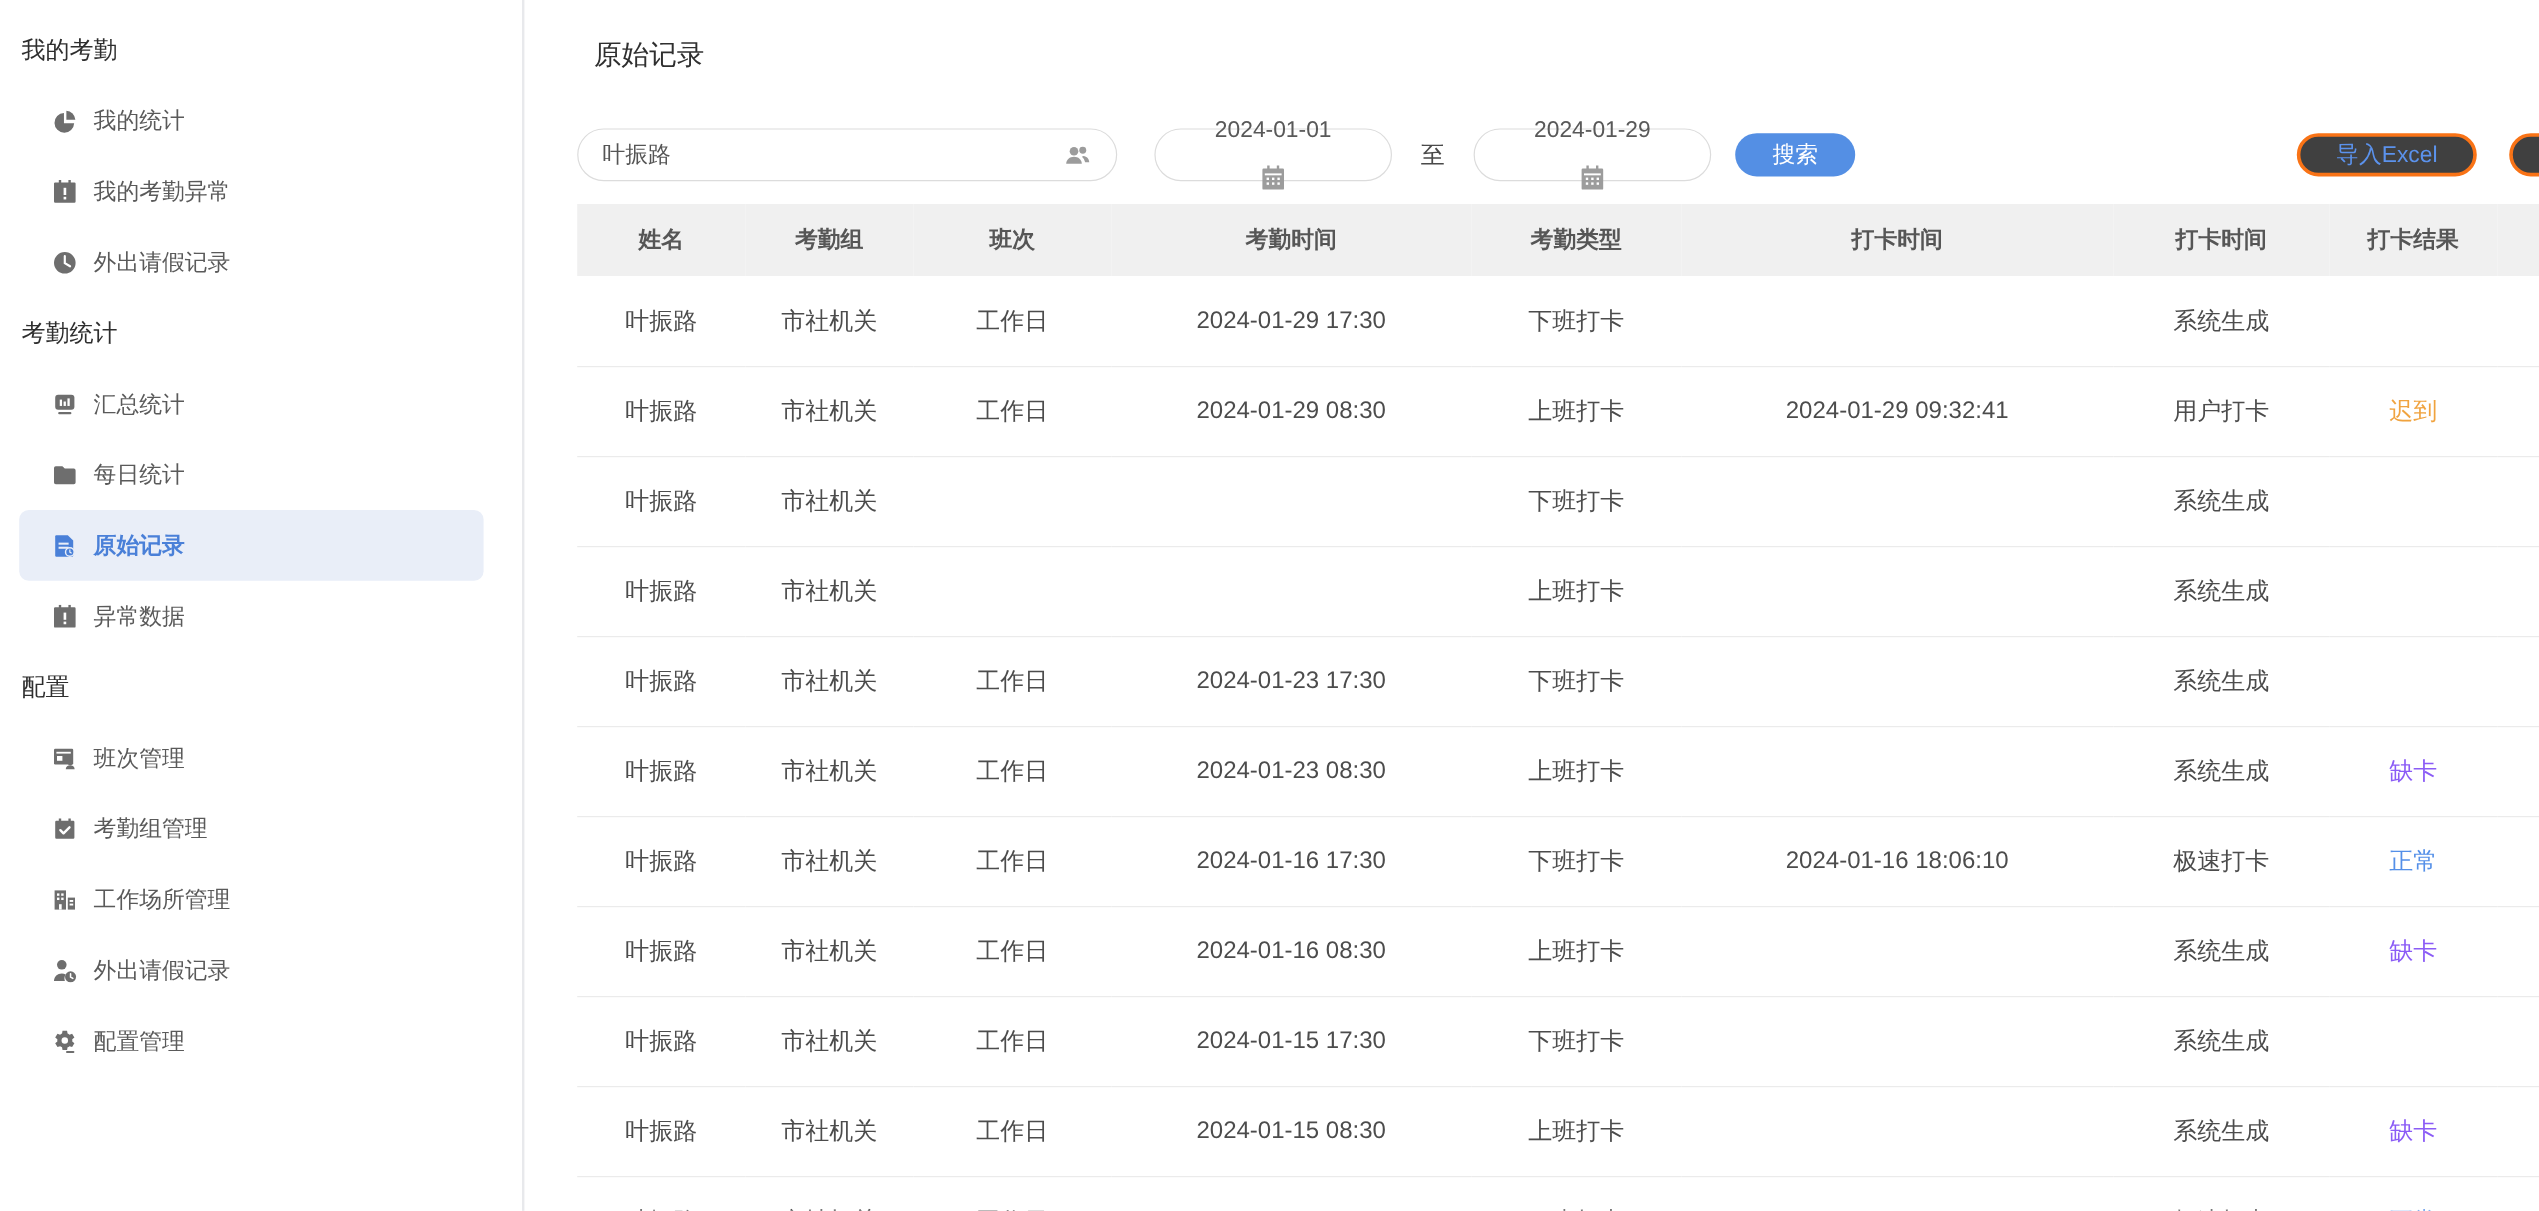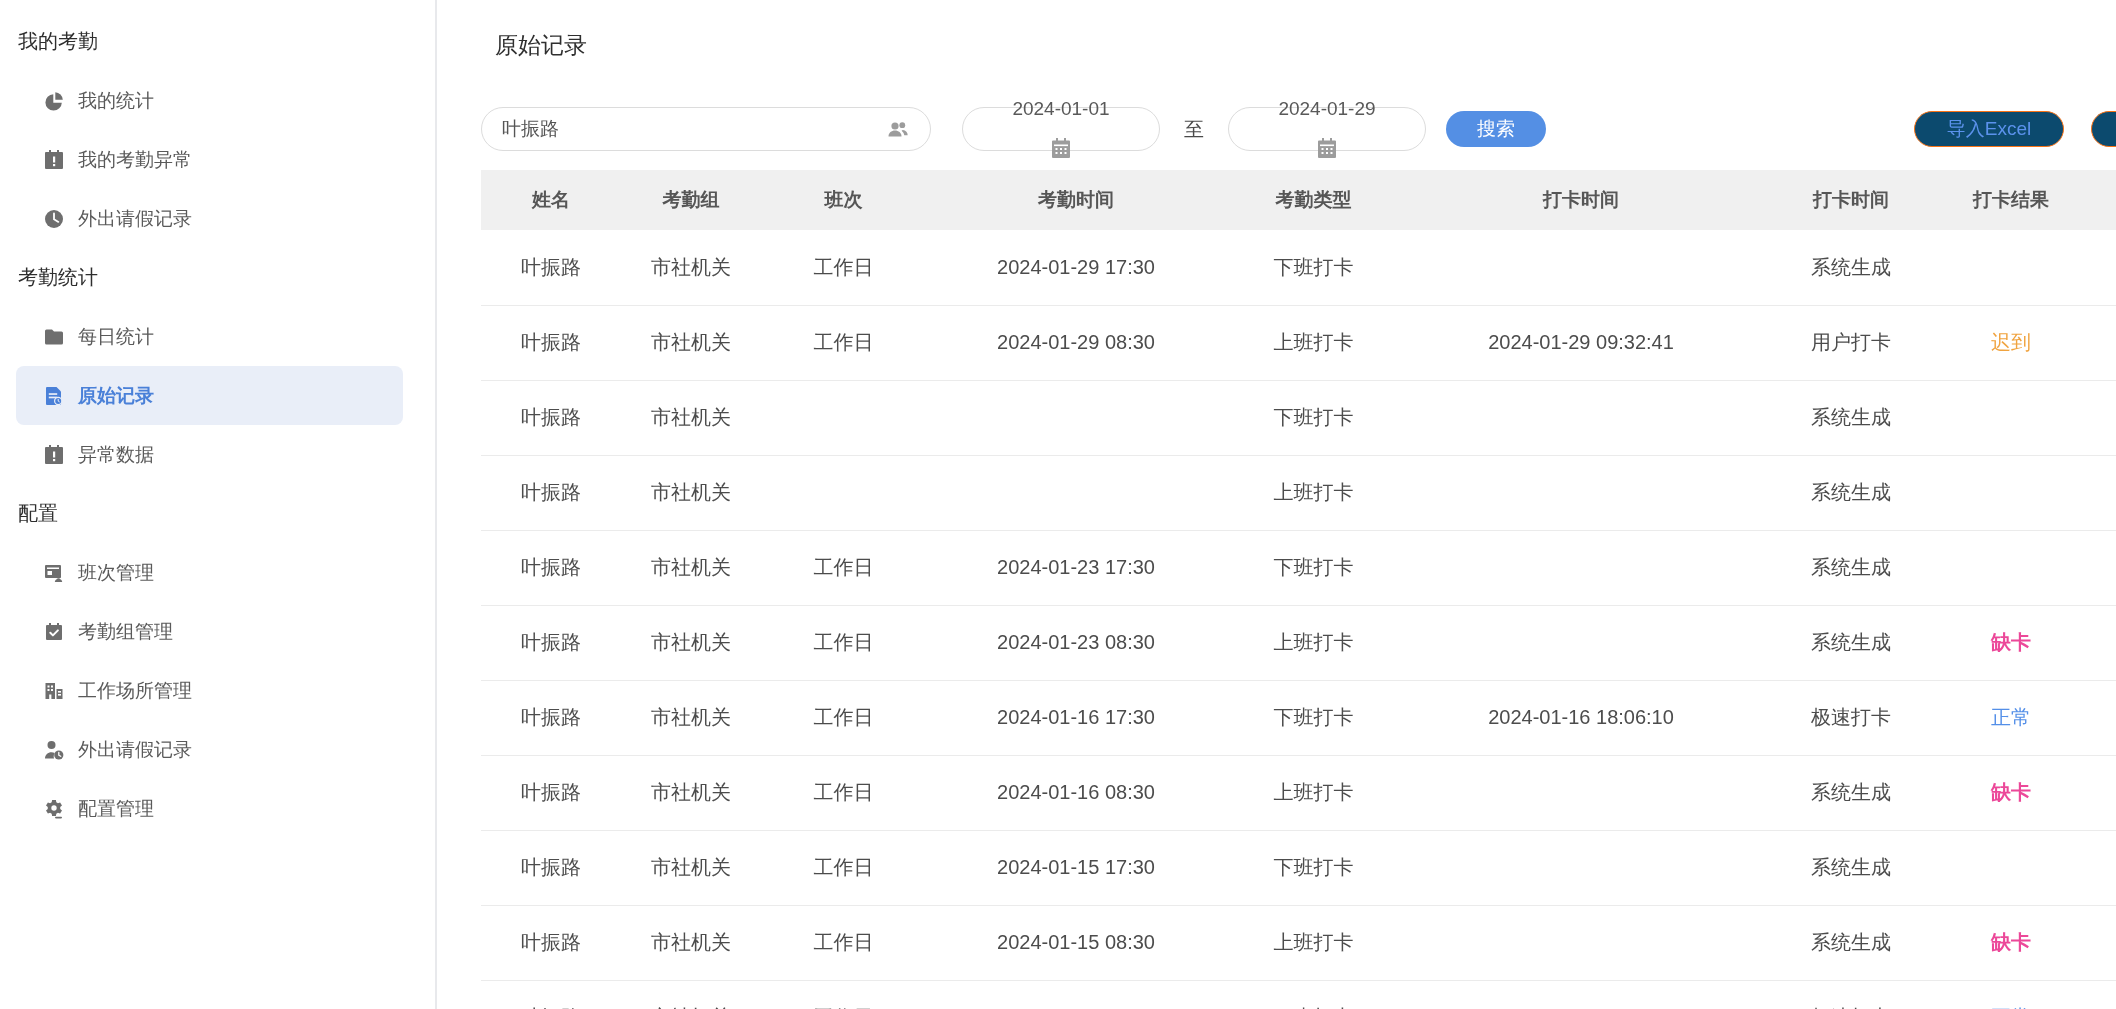--- a/index.html
+++ b/index.html
@@ -30,35 +30,35 @@
   .search-pill { width:450px; padding:0 20px; }
   .search-pill input { flex:1; border:none; outline:none; font-size:19px; color:#555;
                        font-family:inherit; background:transparent; }
   .date-pill { width:198px; justify-content:center; gap:16px; cursor:pointer;flex-direction:column; }
   .date-pill.first { margin-left:31px; }
   .to-label { margin:0 24px; font-size:20px; color:#4a4a4a; }
   .btn { height:36px; border-radius:22px; font-size:19px; cursor:pointer;
          font-family:inherit; display:flex; align-items:center; justify-content:center; }
   .btn-primary { margin-left:20px; width:100px; background:#548fe4; border:none; color:#fff; }
   .spacer { flex:1; }
-  .btn-ghost { width:150px; background:#0c4a6e; border:1px solid #f97316; color:#5b92ec; }
+  .btn-ghost { width:150px; background:#404040; border:3px solid #f97316; color:#5b92ec; }
   .btn-clipped { width:130px; margin-left:27px; margin-right:-105px; flex:none; }
   .pill-icon { width:24px; height:24px; color:#9c9c9c; display:inline-flex; }
   .pill-icon svg { width:100%; height:100%; fill:currentColor; }
 
   
   .table-wrap { margin-top:19px; }
   table { border-collapse:collapse; table-layout:fixed; width:1700px; }
   thead th { height:60px; background:#f0f0f0; font-weight:700; font-size:19px;
              color:#565656; text-align:center; }
   tbody td { height:75px; font-size:20px; color:#4c4c4c; text-align:center;
              white-space:nowrap; overflow:hidden; }
   tbody tr + tr td { border-top:1px solid #ebebeb; }
   td.result-late   { color:#f0a33f; }
-  td.result-missing{ color:#ec4899;font-weight:bold; }
+  td.result-missing{ color:#8b5cf6; }
   td.result-normal { color:#548fe8; }
 </style>
 </head>
 <body>
 
 <aside class="sidebar">
 
   <div class="section-title">我的考勤</div>
 
   <div class="nav-item">
@@ -87,20 +87,32 @@
       <svg viewBox="0 0 20 20">
           <circle cx="10" cy="10" r="9"></circle>
           <path d="M10 4.5v5.8l4.4 2.6" stroke="#fff" stroke-width="1.8" fill="none" stroke-linecap="round"></path>
         </svg>
     </span>
     <span>外出请假记录</span>
   </div>
 
   <div class="section-title">考勤统计</div>
 
+  <div class="nav-item">
+    <span class="icon">
+      <svg viewBox="0 0 20 20">
+          <rect x="2" y="2" width="16" height="12.5" rx="2.5"></rect>
+          <rect x="5.8" y="6" width="1.9" height="5.3" fill="#fff"></rect>
+          <rect x="9" y="7.6" width="1.9" height="3.7" fill="#fff"></rect>
+          <rect x="12.2" y="5" width="1.9" height="6.3" fill="#fff"></rect>
+          <rect x="4.5" y="16.3" width="11" height="1.9" rx=".9"></rect>
+        </svg>
+    </span>
+    <span>汇总统计</span>
+  </div>
 
   <div class="nav-item">
     <span class="icon">
       <svg viewBox="0 0 20 20">
           <path d="M1 4a1.5 1.5 0 0 1 1.5-1.5H8l2 2h7.5A1.5 1.5 0 0 1 19 6v10a1.5 1.5 0 0 1-1.5 1.5h-15A1.5 1.5 0 0 1 1 16z"></path>
         </svg>
     </span>
     <span>每日统计</span>
   </div>
 

